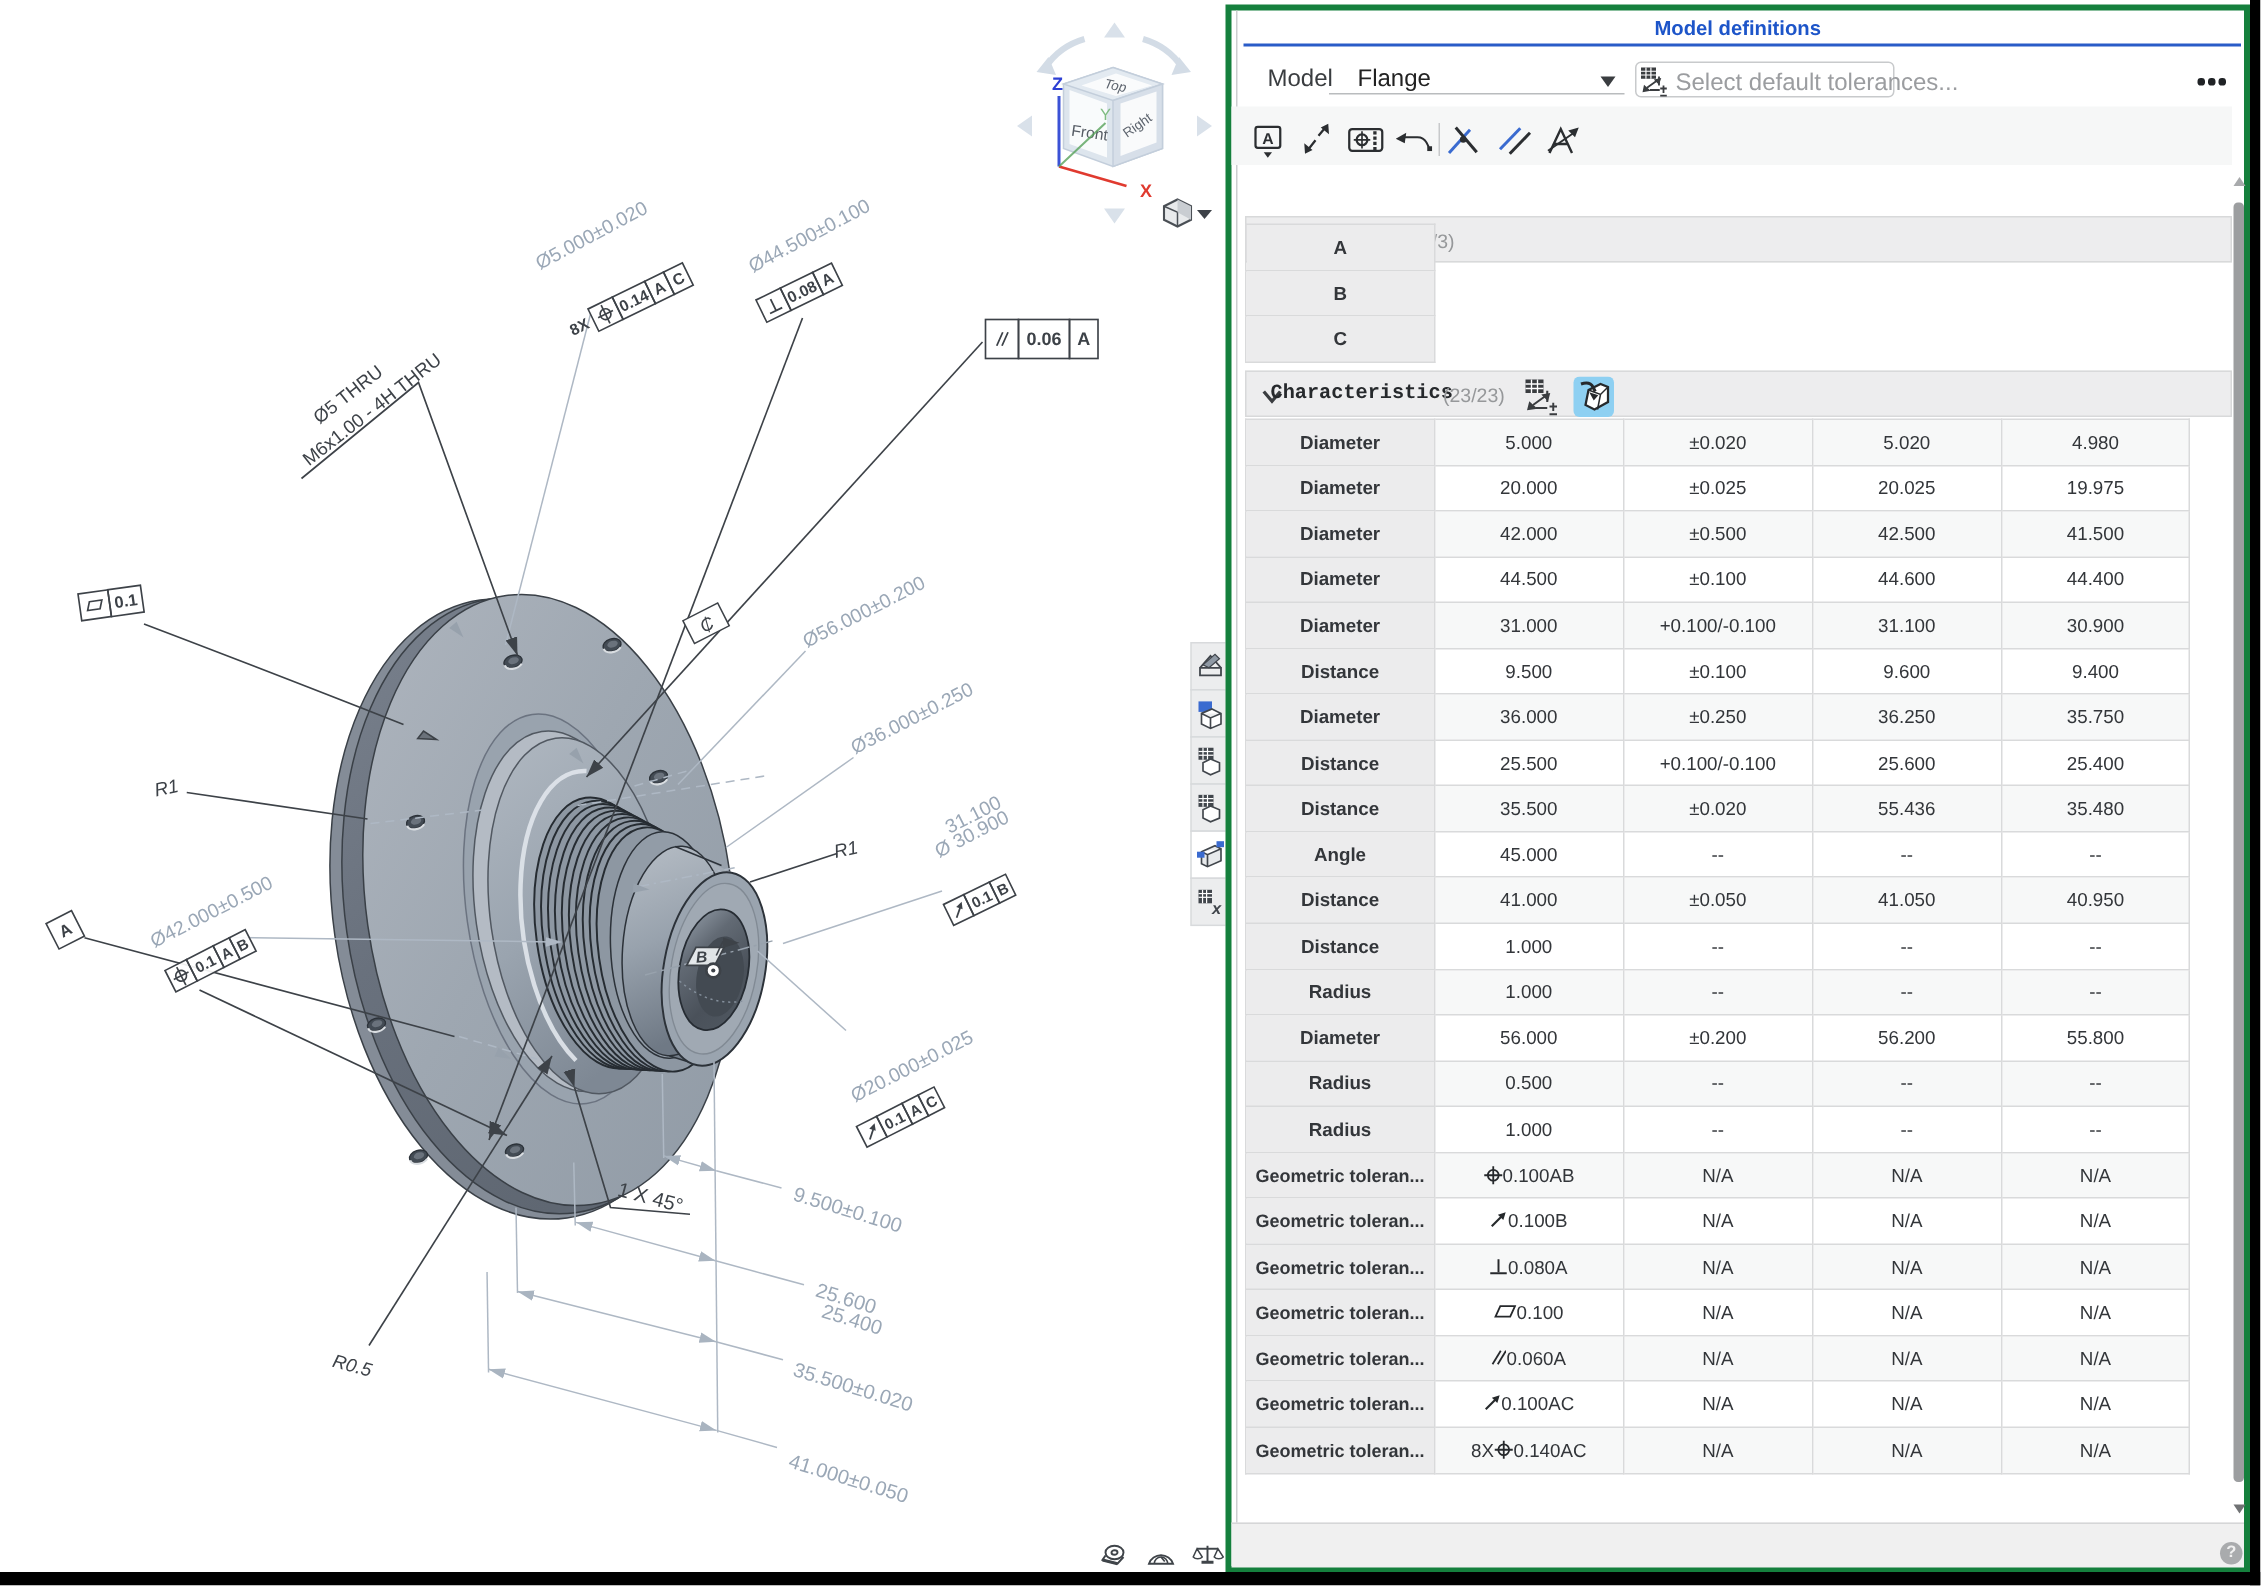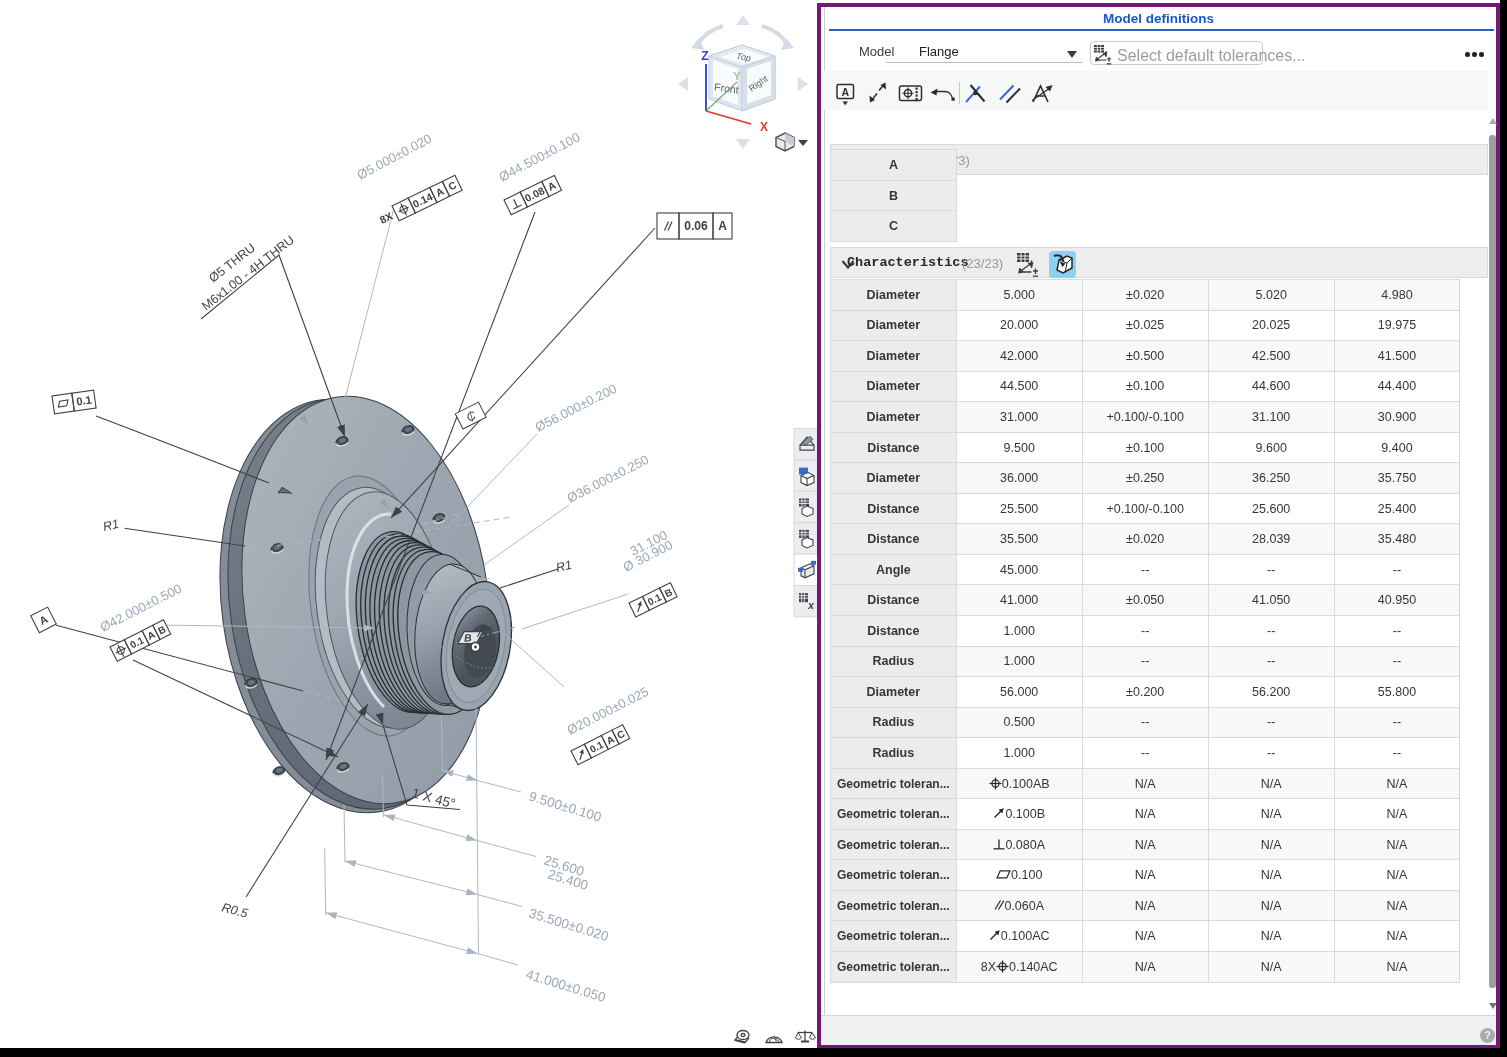--- a/index.html
+++ b/index.html
@@ -1,25 +1,25 @@
 <!DOCTYPE html>
 <html><head>
 <meta charset="utf-8">
 <style>
   html,body{margin:0;padding:0;}
   body{width:1507px;height:1057px;position:relative;overflow:hidden;background:#fff;
        font-family:"Liberation Sans",sans-serif;}
   #blackright{position:absolute;left:1500px;top:0;width:7px;height:1057px;background:#000;}
   #blackbottom{position:absolute;left:0;top:1048px;width:1507px;height:9px;background:#000;}
-  #panel{position:absolute;left:817px;top:3px;width:675px;height:1037px;border:4px solid #701a75;background:#fff;}
+  #panel{position:absolute;left:817px;top:3px;width:675px;height:1037px;border:4px solid #15803d;background:#fff;}
   .abs{position:absolute;}
   #paneltitle{position:absolute;left:0;top:4px;width:675px;text-align:center;color:#1d55c9;font-weight:bold;font-size:13.5px;}
   #blueline{position:absolute;left:8px;top:22px;width:665px;height:2px;background:#2a5cc8;}
   #lborder{position:absolute;left:3px;top:0;width:1px;height:1037px;background:#ccced0;}
-  .mlabel{font-size:13px;color:#3a3d40;margin-left:14px;}
+  .mlabel{font-size:16px;color:#3a3d40;}
   #toolbar{position:absolute;left:0px;top:64px;width:667px;height:39px;background:#f6f7f7;}
   .sechead{position:absolute;left:9px;width:658px;height:31px;background:#ededee;border:1px solid #d8d9da;box-sizing:border-box;}
   .sechead .t{position:absolute;left:36px;top:7px;font-weight:bold;font-size:13.5px;color:#26292c;}
   .sechead .c{position:absolute;top:8px;font-size:13px;color:#96989a;}
   table{border-collapse:collapse;table-layout:fixed;}
   td{border:1px solid #d9dadb;font-size:12.5px;color:#33363a;text-align:center;padding:0;overflow:hidden;white-space:nowrap;}
   #dattab td{height:29.7px;}
   #chartab td{height:29.55px;}
   .hcell{background:#ededee;font-weight:bold;color:#26292c;font-size:13px;}
   .tcol{background:#ececed;font-weight:bold;}
@@ -573,21 +573,21 @@
           <td class="tcol">Distance</td>
           <td>25.500</td>
           <td>+0.100/-0.100</td>
           <td>25.600</td>
           <td>25.400</td>
         </tr>
     <tr class="odd">
           <td class="tcol">Distance</td>
           <td>35.500</td>
           <td>±0.020</td>
-          <td>28.039</td>
+          <td>55.436</td>
           <td>35.480</td>
         </tr>
     <tr class="even">
           <td class="tcol">Angle</td>
           <td>45.000</td>
           <td>--</td>
           <td>--</td>
           <td>--</td>
         </tr>
     <tr class="odd">

